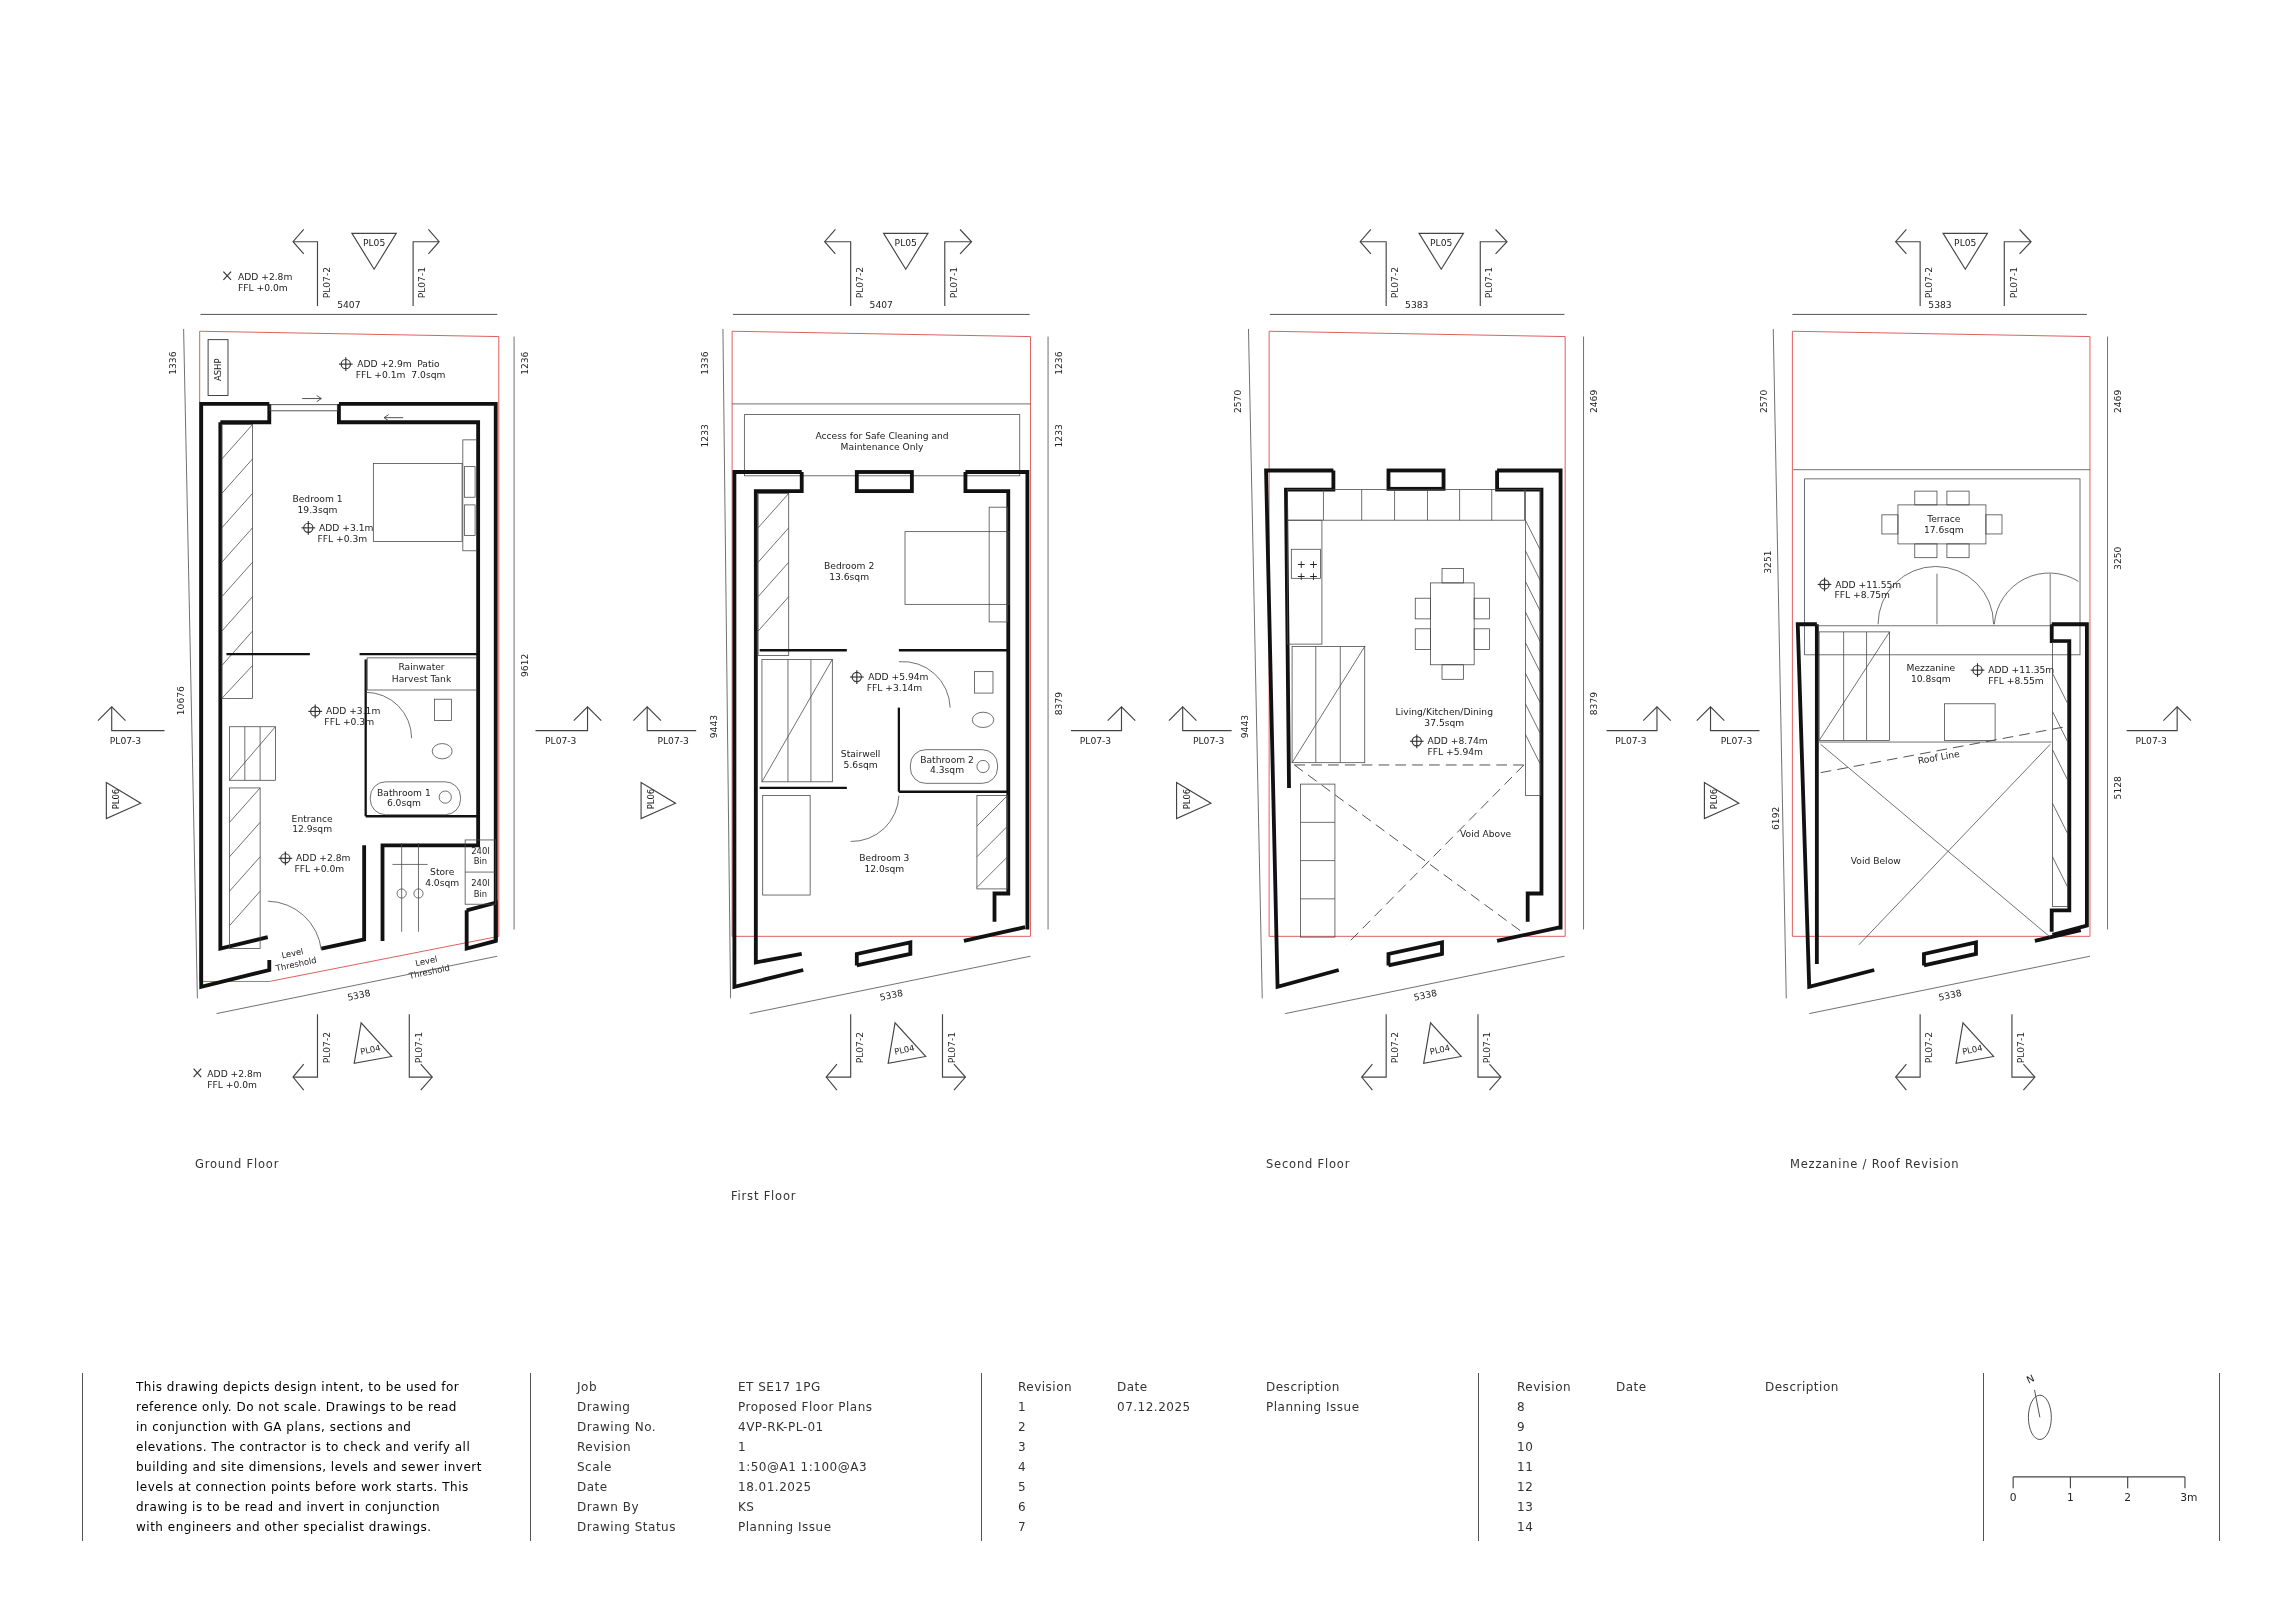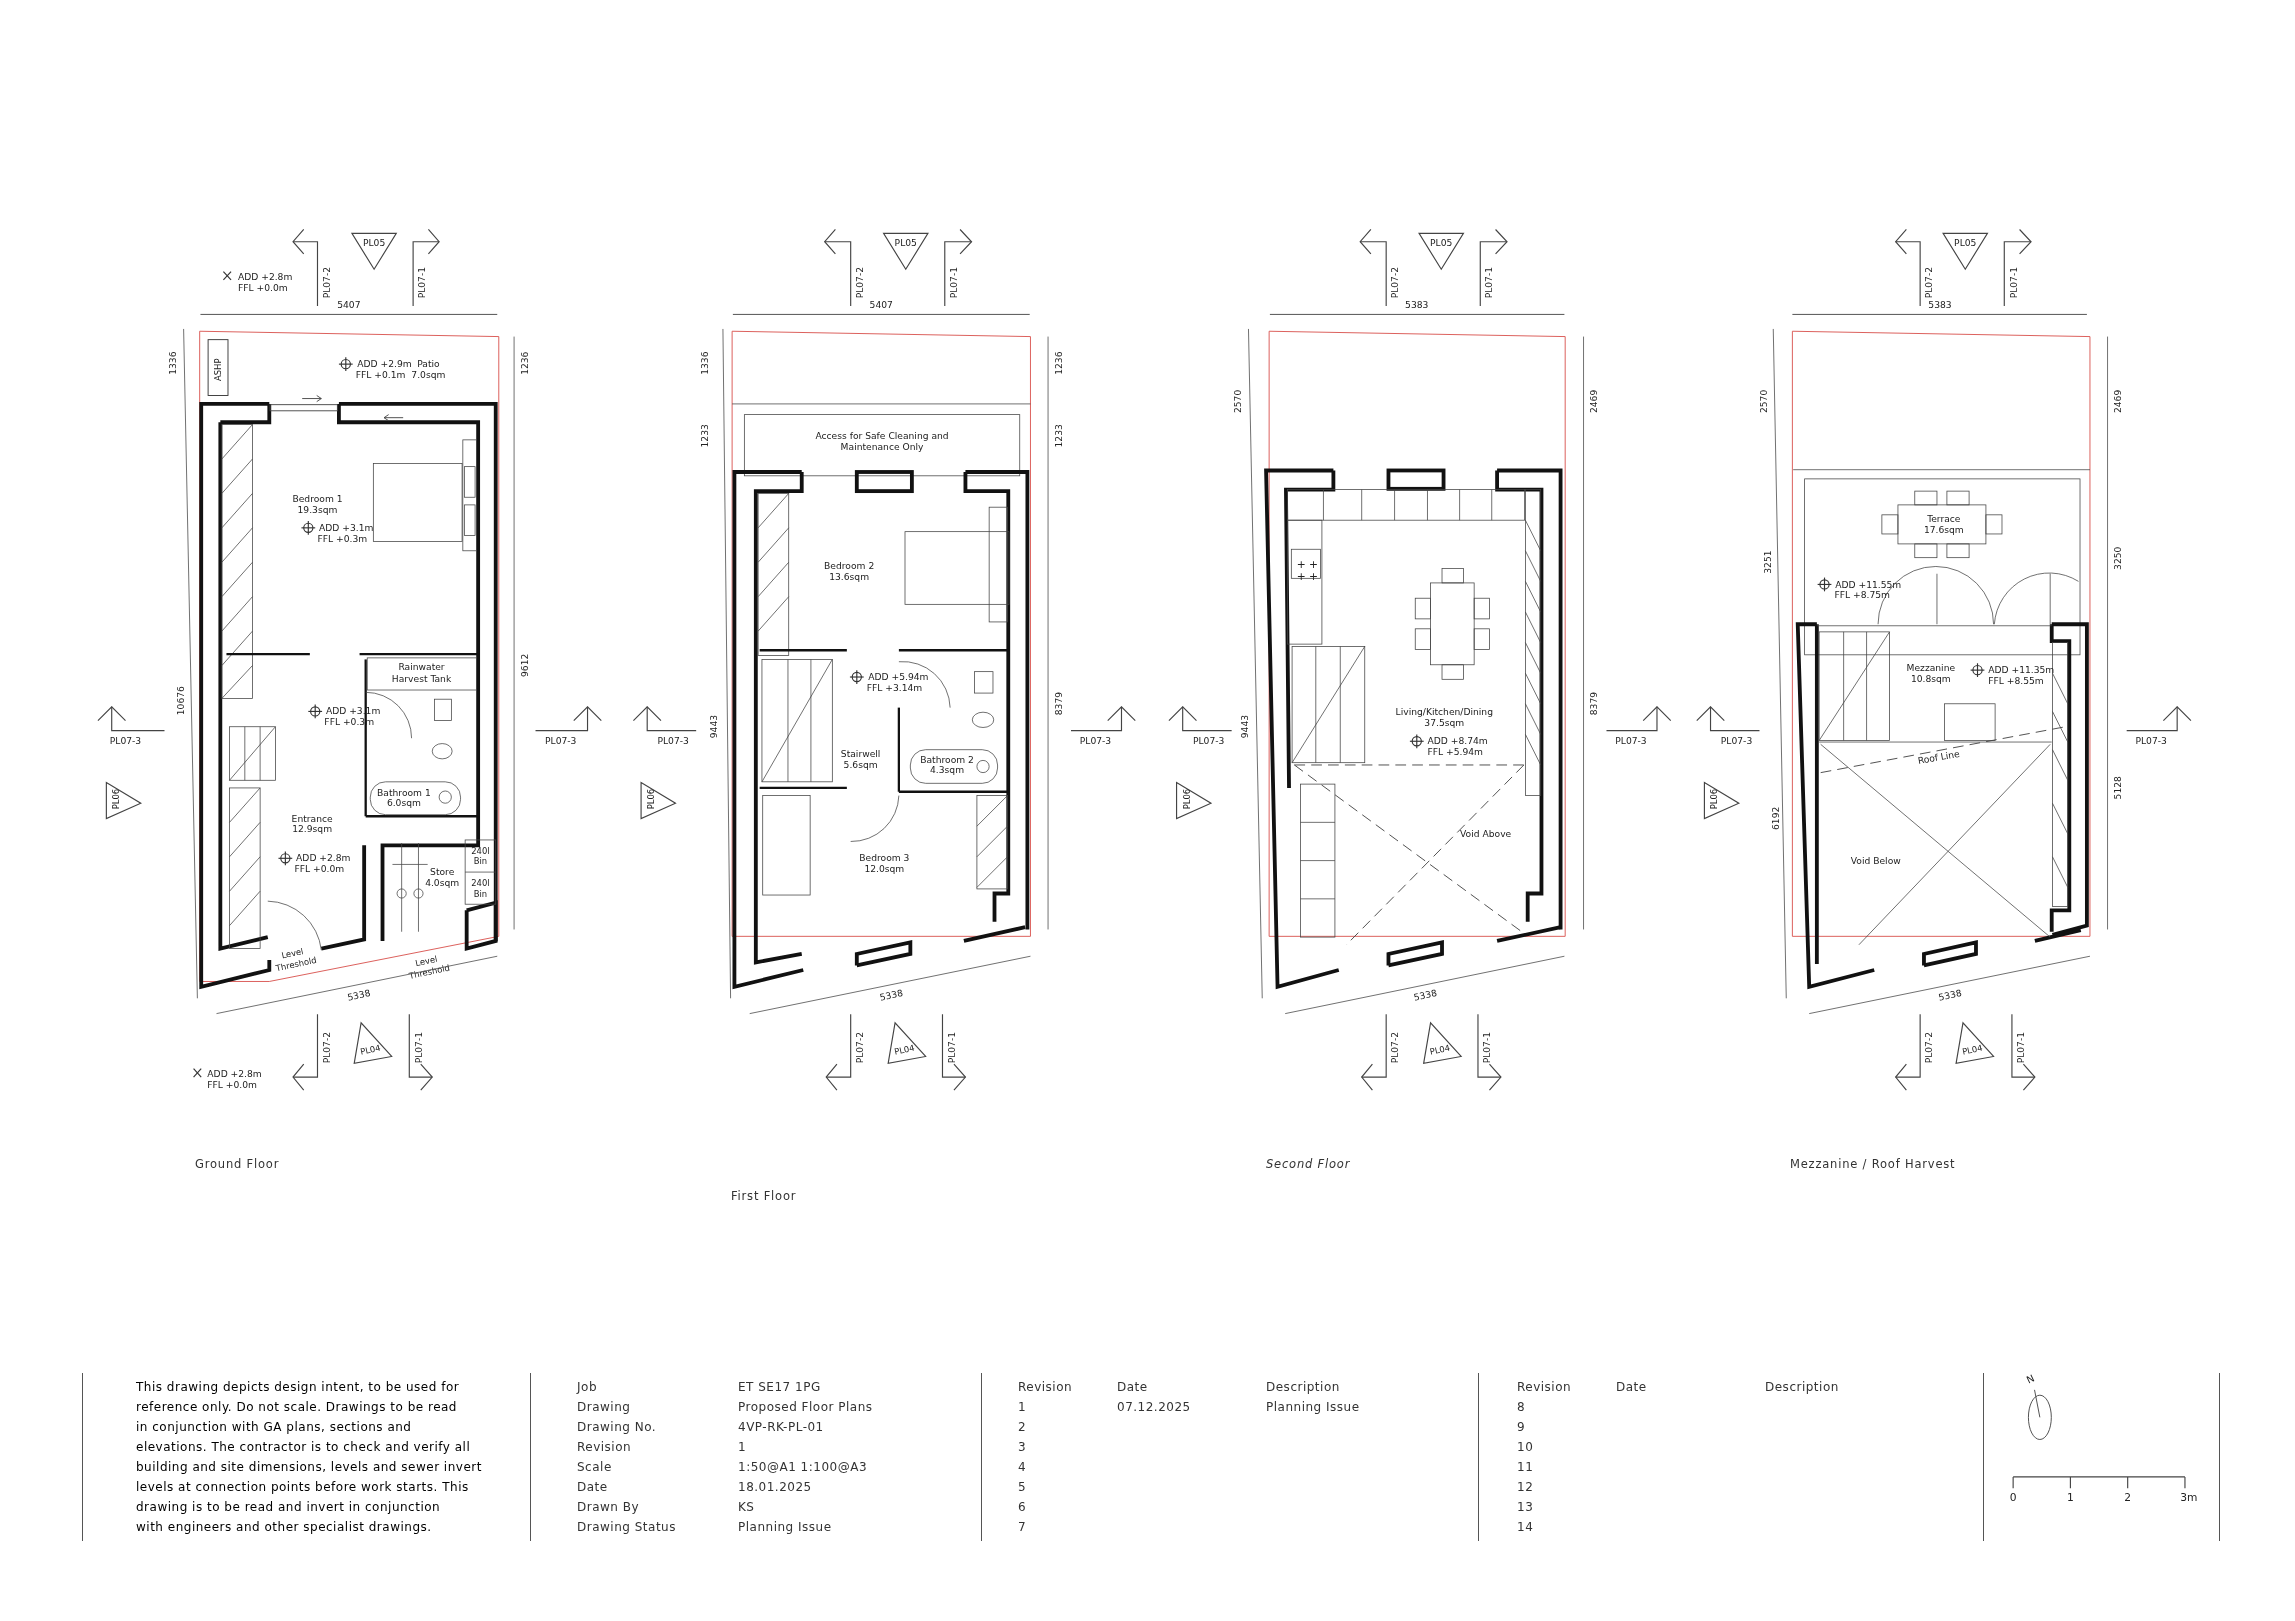--- a/index.html
+++ b/index.html
@@ -592,22 +592,22 @@
     <g stroke="#444" stroke-width="1.5" fill="none">
         <polyline points="2630,1326 2630,1408 2660,1408"></polyline>
         <polyline points="2645,1391 2660,1408 2645,1425"></polyline>
       </g>
     <text x="2646" y="1390" font-size="12" transform="rotate(-90 2646 1390)">PL07-1</text>
   </g>
 </svg>
 
 <div class="caption" style="left:195px;top:1157px;">Ground Floor</div>
 <div class="caption" style="left:731px;top:1157px;margin-top:32px;">First Floor</div>
-<div class="caption" style="left:1266px;top:1157px;font-style:italic;">Second Floor</div>
-<div class="caption" style="left:1790px;top:1157px;">Mezzanine / Roof Harvest</div>
+<div class="caption" style="left:1266px;top:1157px;">Second Floor</div>
+<div class="caption" style="left:1790px;top:1157px;">Mezzanine / Roof Revision</div>
 
 <div class="tb-vline" style="left:82px;"></div>
 <div class="tb-vline" style="left:530px;"></div>
 <div class="tb-vline" style="left:981px;"></div>
 <div class="tb-vline" style="left:1478px;"></div>
 <div class="tb-vline" style="left:1983px;"></div>
 <div class="tb-vline" style="left:2219px;"></div>
 
 <div class="notes">
   <div>This drawing depicts design intent, to be used for</div>

